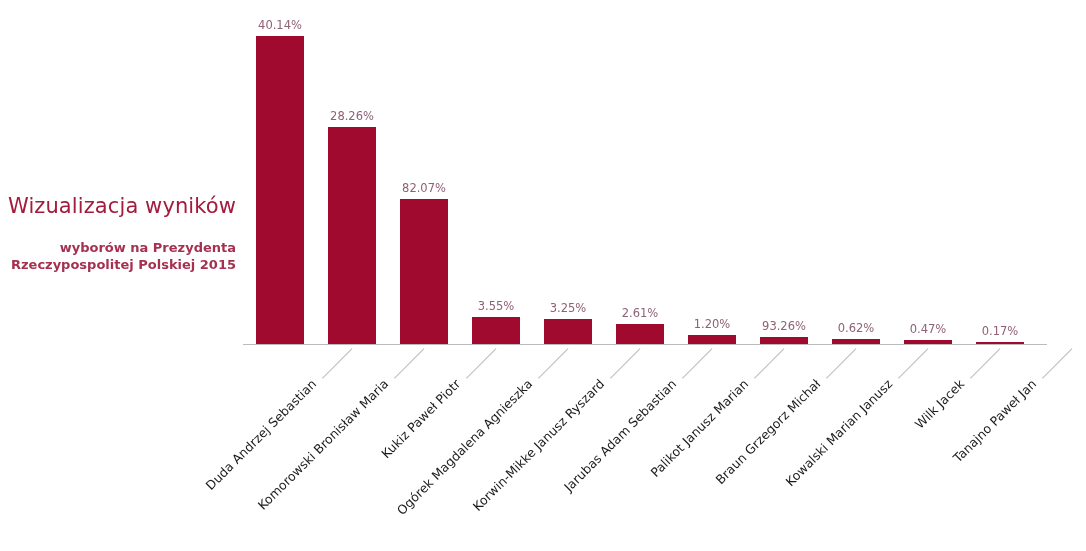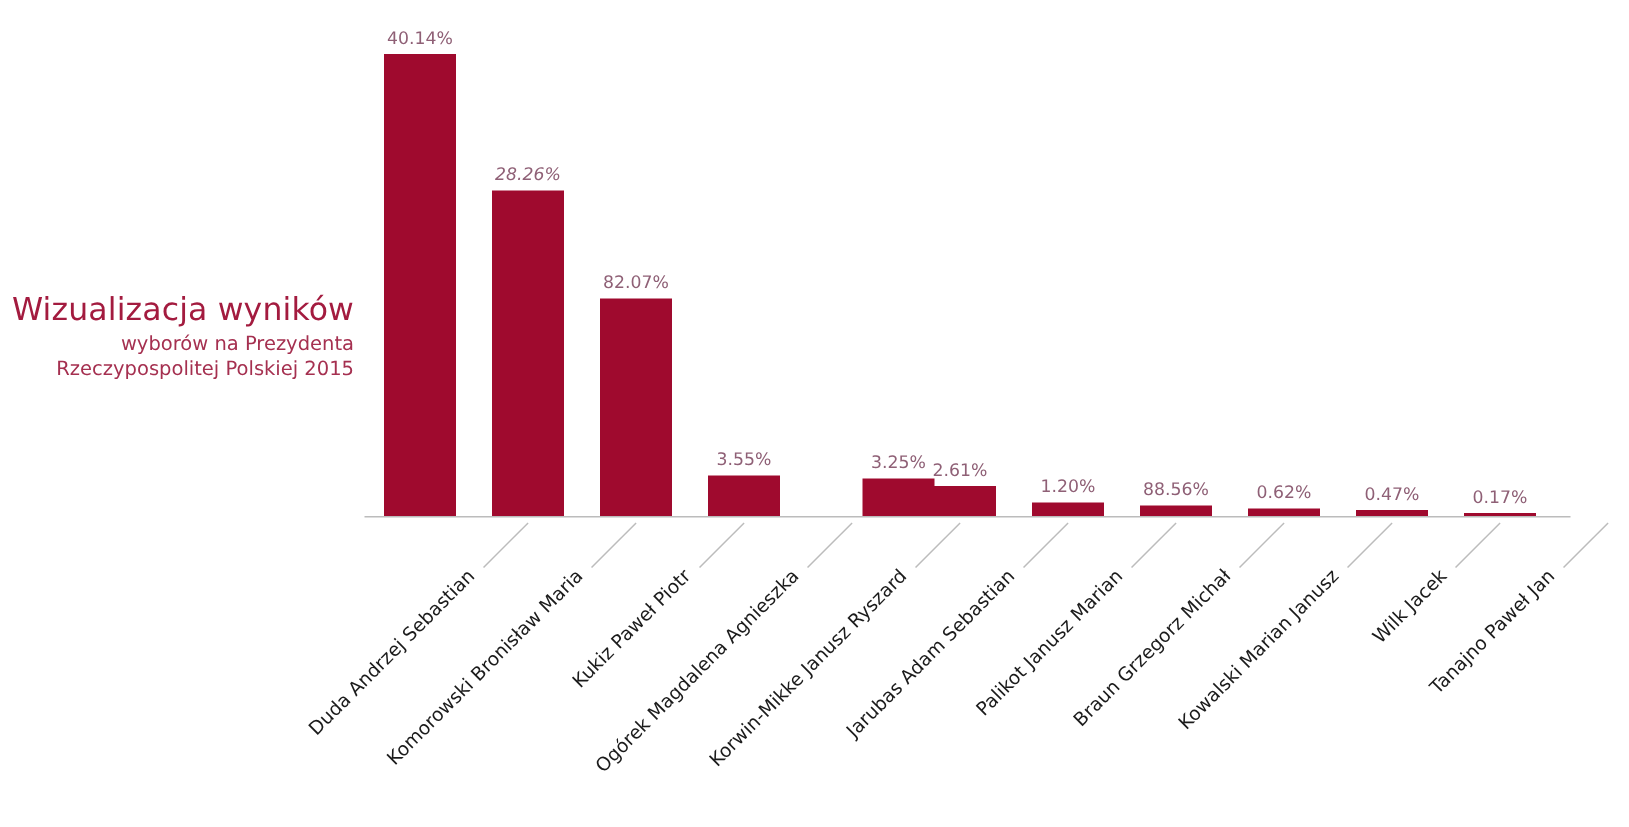--- a/index.html
+++ b/index.html
@@ -25,25 +25,25 @@
     text-align: right;
   }
   #chart-title {
     font-size: 21px;
     line-height: 26px;
     color: #A31B3F;
     font-weight: 400;
     letter-spacing: 0.1px;
   }
   #chart-subtitle {
-    margin-top: 2px;
+    margin-top: 20px;
     font-size: 13px;
     line-height: 17px;
     color: #A53050;
-    font-weight: 400;
+    font-weight: 700;
   }
 
   
   #plot {
     position: absolute;
     left: 0;
     top: 0;
     width: 1086px;
     height: 520px;
   }
@@ -100,45 +100,45 @@
 
 <div id="plot">
   <div id="axis-line"></div>
   <div id="bars">
       <div class="bar-group" style="left: 256px; top: 36px; height: 308px; bottom: auto;">
         <div class="bar" title="Duda Andrzej Sebastian — 40.14%" style="height: 308px; background: rgb(159, 10, 46);"></div>
         <div class="bar-value" style="color: rgb(143, 96, 118); top: -18px;">40.14%</div>
       </div>
       <div class="bar-group" style="left: 328px; top: 127.157px; height: 216.843px; bottom: auto;">
         <div class="bar" title="Komorowski Bronisław Maria — 28.26%" style="height: 216.843px; background: rgb(159, 10, 46);"></div>
-        <div class="bar-value" style="color: rgb(143, 96, 118); top: -18px; font-style: italic;">28.26%</div>
+        <div class="bar-value" style="color: rgb(143, 96, 118); top: -18px;">28.26%</div>
       </div>
       <div class="bar-group" style="left: 400px; top: 199.208px; height: 144.792px; bottom: auto;">
         <div class="bar" title="Kukiz Paweł Piotr — 18.87%" style="height: 144.792px; background: rgb(159, 10, 46);"></div>
         <div class="bar-value" style="color: rgb(143, 96, 118); top: -18px;">82.07%</div>
       </div>
       <div class="bar-group" style="left: 472px; top: 316.76px; height: 27.2397px; bottom: auto;">
         <div class="bar" title="Ogórek Magdalena Agnieszka — 3.55%" style="height: 27.2397px; background: rgb(159, 10, 46);"></div>
         <div class="bar-value" style="color: rgb(143, 96, 118); top: -18px;">3.55%</div>
       </div>
-      <div class="bar-group" style="left: 544px; top: 319.062px; height: 24.9377px; bottom: auto; margin-left: 31px;">
+      <div class="bar-group" style="left: 544px; top: 319.062px; height: 24.9377px; bottom: auto;">
         <div class="bar" title="Korwin-Mikke Janusz Ryszard — 3.25%" style="height: 24.9377px; background: rgb(159, 10, 46);"></div>
         <div class="bar-value" style="color: rgb(143, 96, 118); top: -18px;">3.25%</div>
       </div>
       <div class="bar-group" style="left: 616px; top: 323.973px; height: 20.0269px; bottom: auto;">
         <div class="bar" title="Jarubas Adam Sebastian — 2.61%" style="height: 20.0269px; background: rgb(159, 10, 46);"></div>
         <div class="bar-value" style="color: rgb(143, 96, 118); top: -18px;">2.61%</div>
       </div>
       <div class="bar-group" style="left: 688px; top: 334.792px; height: 9.20777px; bottom: auto;">
         <div class="bar" title="Palikot Janusz Marian — 1.20%" style="height: 9.20777px; background: rgb(159, 10, 46);"></div>
         <div class="bar-value" style="color: rgb(143, 96, 118); top: -18px;">1.20%</div>
       </div>
       <div class="bar-group" style="left: 760px; top: 337.478px; height: 6.52217px; bottom: auto;">
         <div class="bar" title="Braun Grzegorz Michał — 0.85%" style="height: 6.52217px; background: rgb(159, 10, 46);"></div>
-        <div class="bar-value" style="color: rgb(143, 96, 118); top: -18px;">88.56%</div>
+        <div class="bar-value" style="color: rgb(143, 96, 118); top: -18px;">93.26%</div>
       </div>
       <div class="bar-group" style="left: 832px; top: 339.243px; height: 4.75735px; bottom: auto;">
         <div class="bar" title="Kowalski Marian Janusz — 0.62%" style="height: 4.75735px; background: rgb(159, 10, 46);"></div>
         <div class="bar-value" style="color: rgb(143, 96, 118); top: -18px;">0.62%</div>
       </div>
       <div class="bar-group" style="left: 904px; top: 340.394px; height: 3.60638px; bottom: auto;">
         <div class="bar" title="Wilk Jacek — 0.47%" style="height: 3.60638px; background: rgb(159, 10, 46);"></div>
         <div class="bar-value" style="color: rgb(143, 96, 118); top: -18px;">0.47%</div>
       </div>
       <div class="bar-group" style="left: 976px; top: 342px; height: 2px; bottom: auto;">

